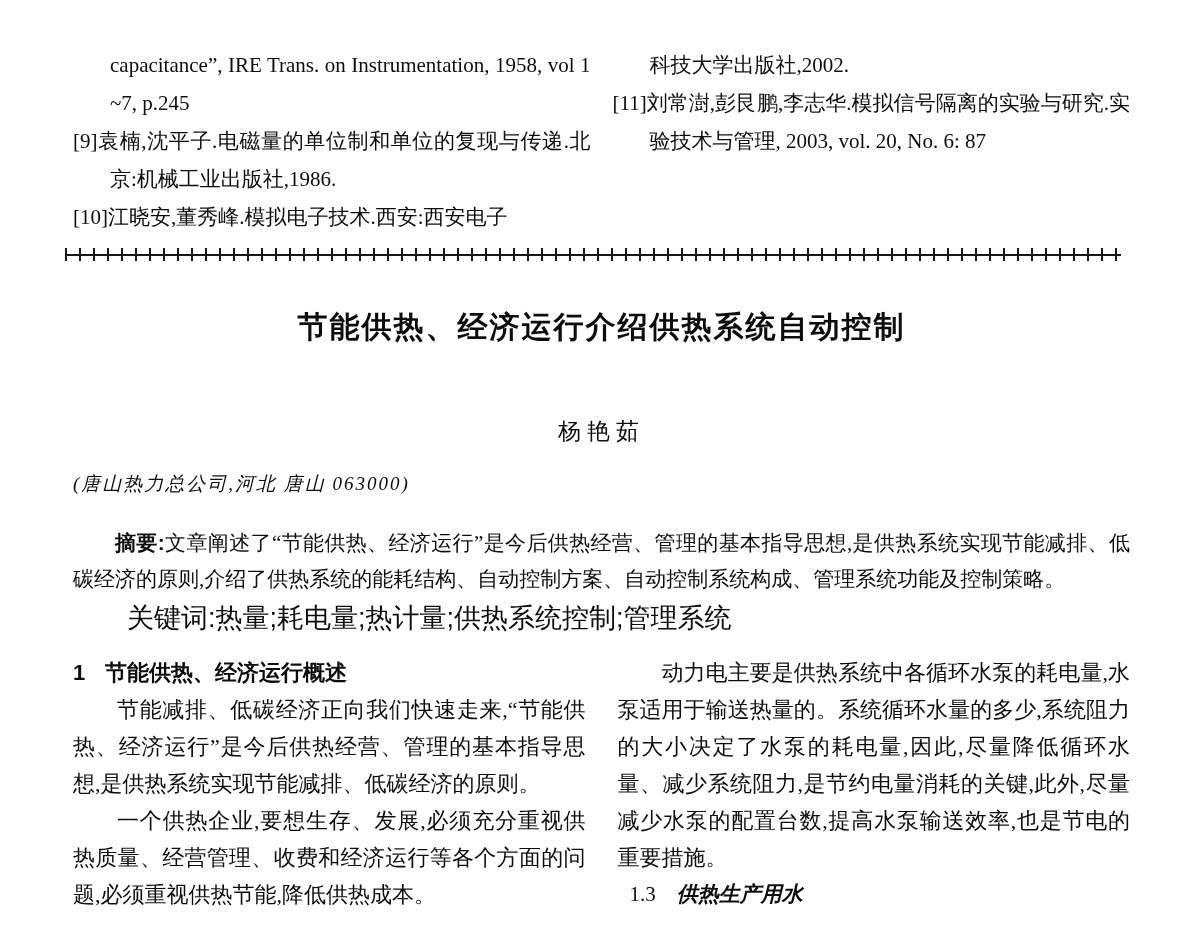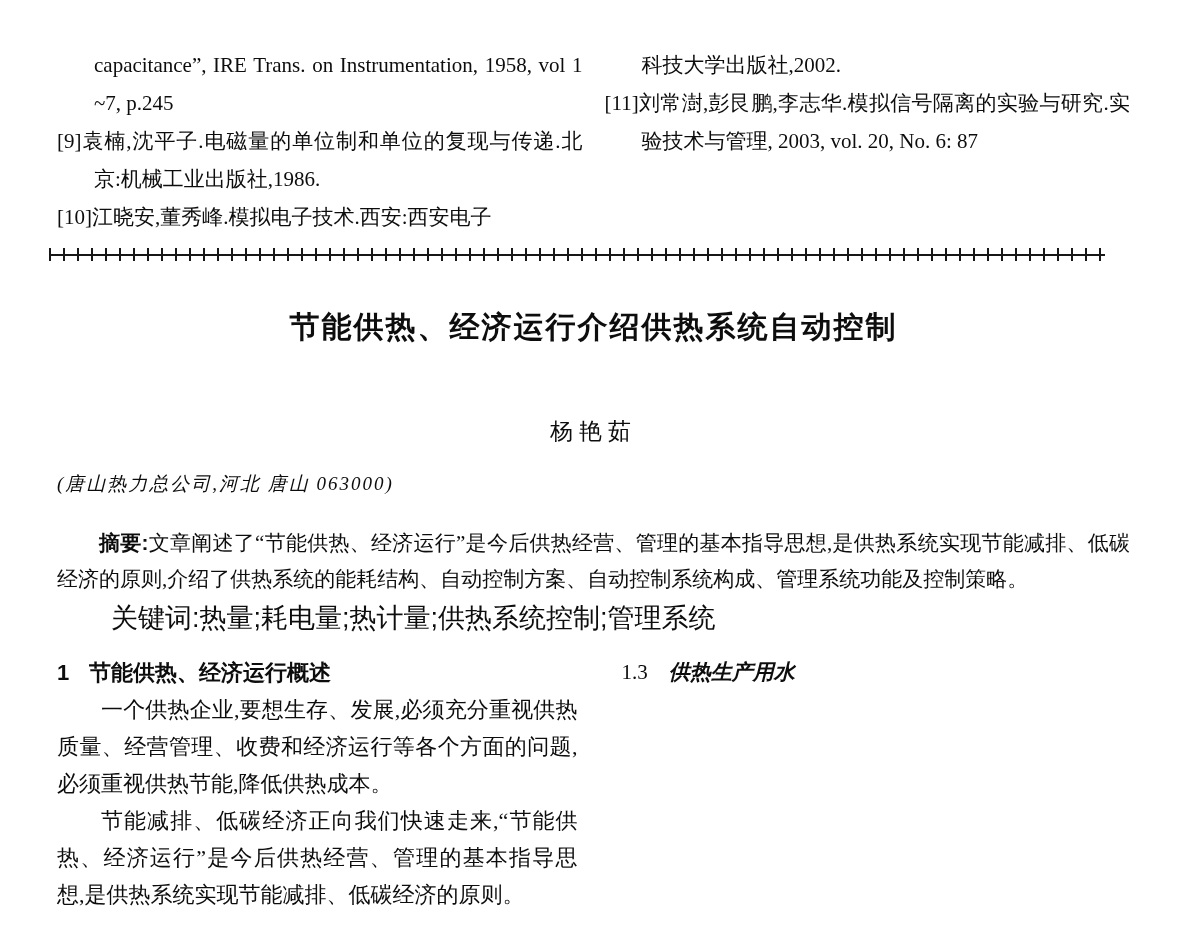--- a/index.html
+++ b/index.html
@@ -1,20 +1,20 @@
 <!DOCTYPE html>
 <html lang="zh"><head>
 <meta charset="utf-8">
 <style>
   html,body{margin:0;padding:0;background:#ffffff;}
   .page{
     position:relative;
     width:1200px;height:952px;
     box-sizing:border-box;
-    padding:46px 70px 0 57px;
+    padding:46px 70px 0 73px;
     background:#ffffff;
     color:#0d0d0d;
     font-family:"Liberation Serif","DejaVu Serif",serif;
     overflow:hidden;
   }
   
   .refs{display:flex;gap:22px;}
   .refs .col{flex:1 1 0;}
   .ref{
     margin:0;
@@ -137,21 +137,22 @@
 
   <div class="affiliation">(唐山热力总公司,河北 唐山 063000)</div>
 
   <p class="abstract"><span class="label">摘要:</span><span>文章阐述了“节能供热、经济运行”是今后供热经营、管理的基本指导思想,是供热系统实现节能减排、低碳经济的原则,介绍了供热系统的能耗结构、自动控制方案、自动控制系统构成、管理系统功能及控制策略。</span></p>
 
   <p class="keywords"><span class="label">关键词:</span><span>热量;耗电量;热计量;供热系统控制;管理系统</span></p>
 
   <section class="body-cols">
     <div class="bcol">
       <h2 class="h-sec"><span class="num">1</span><span>节能供热、经济运行概述</span></h2>
+      <p class="para">节能减排、低碳经济正向我们快速走来,“节能供热、经济运行”是今后供热经营、管理的基本指导思想,是供热系统实现节能减排、低碳经济的原则。</p>
       <p class="para">一个供热企业,要想生存、发展,必须充分重视供热质量、经营管理、收费和经济运行等各个方面的问题,必须重视供热节能,降低供热成本。</p>
-      <p class="para">节能减排、低碳经济正向我们快速走来,“节能供热、经济运行”是今后供热经营、管理的基本指导思想,是供热系统实现节能减排、低碳经济的原则。</p>
     </div>
     <div class="bcol">
+      <p class="para">动力电主要是供热系统中各循环水泵的耗电量,水泵适用于输送热量的。系统循环水量的多少,系统阻力的大小决定了水泵的耗电量,因此,尽量降低循环水量、减少系统阻力,是节约电量消耗的关键,此外,尽量减少水泵的配置台数,提高水泵输送效率,也是节电的重要措施。</p>
       <h3 class="h-sub"><span class="num">1.3</span><span>供热生产用水</span></h3>
     </div>
   </section>
 
 </div>
 
 </body></html>

